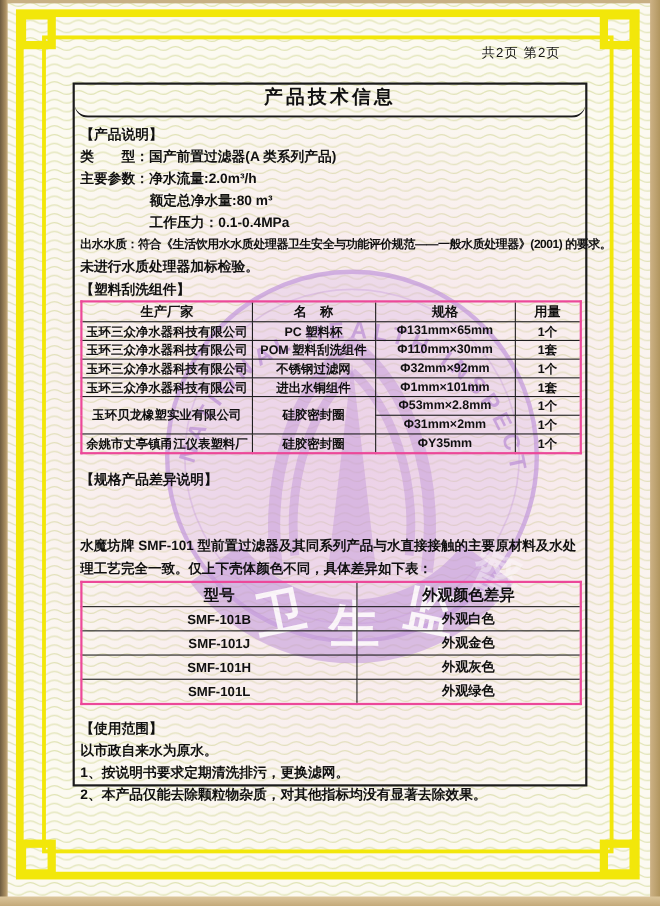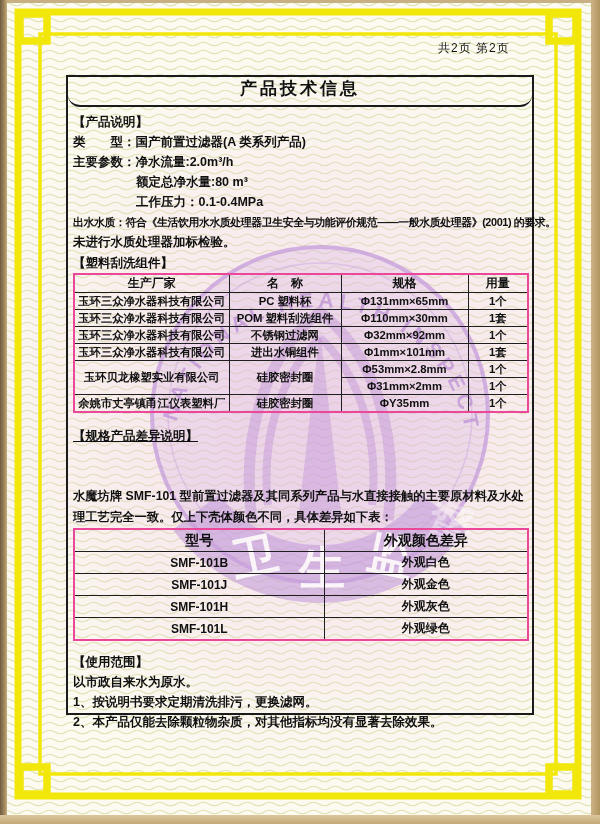--- a/index.html
+++ b/index.html
@@ -32,21 +32,21 @@
   .line.tight{font-size:10.9px;letter-spacing:-0.4px;text-align:center;}
   .para{font-size:12.3px;font-weight:bold;line-height:21px;color:#101010;margin-top:40px;}
 
   table.tbl{border-collapse:collapse;width:100%;table-layout:fixed;border:2px solid #ec4899;background:transparent;}
   .tbl th,.tbl td{border:1px solid #1f1f1f;font-weight:bold;text-align:center;padding:0 2px;overflow:hidden;white-space:nowrap;color:#101010;}
   .tbl-components th{height:17px;font-size:12px;}
   .tbl-components td{height:16px;font-size:11.3px;}
   .tbl-variants th{height:21px;font-size:14px;}
   .tbl-variants td{height:21px;font-size:12px;}
 
-  .mt2{margin-top:2px;} .mt11{margin-top:11px;} .mt12{margin-top:12px;} .mt14{margin-top:14px;text-decoration:underline;}
+  .mt2{margin-top:2px;} .mt11{margin-top:11px;} .mt12{margin-top:12px;} .mt14{margin-top:14px;}
 </style>
 </head>
 <body>
 
 <div class="page">
 
   <svg class="bg-layer" width="600" height="824" xmlns="http://www.w3.org/2000/svg">
     <defs>
       <pattern id="waves" width="22" height="8" patternUnits="userSpaceOnUse">
         <path d="M0 4 Q 5.5 0.5, 11 4 T 22 4" fill="none" stroke="#dfe3b2" stroke-width="1.1"></path>

